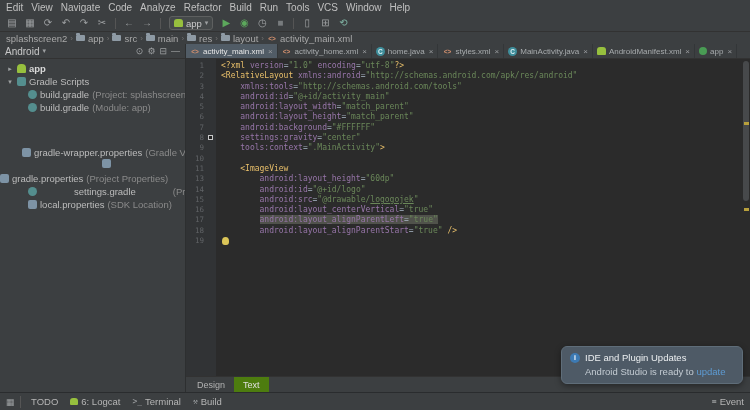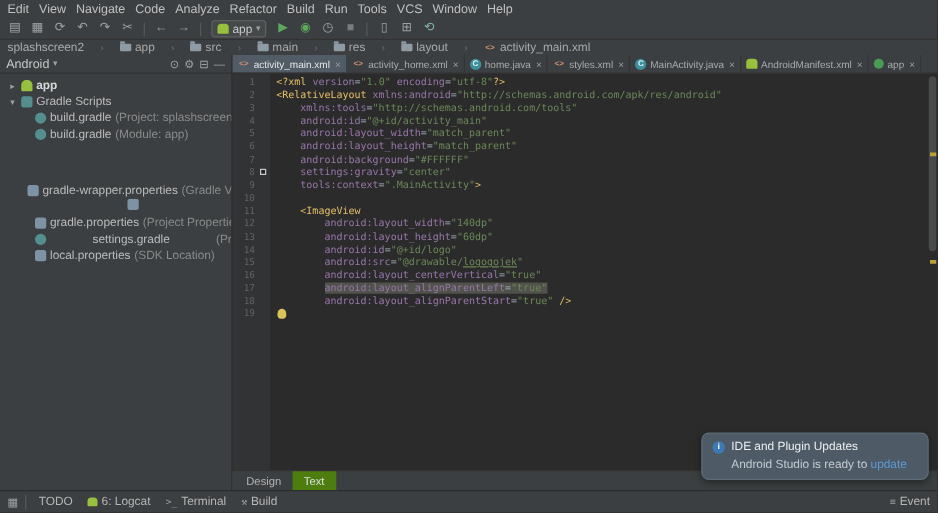--- a/index.html
+++ b/index.html
@@ -9,21 +9,21 @@
 .menu-bar{height:15px;flex:none;display:flex;align-items:center;padding-left:2px;background:#3c3f41}
 .mi{padding:0 4px;line-height:15px;font-size:10px;color:#c0c0c0}
 .toolbar{height:17px;flex:none;display:flex;align-items:center;gap:2px;padding-left:4px;border-bottom:1px solid #323232}
 .tico{width:16px;text-align:center;font-size:10px;line-height:16px}
 .tsep{width:1px;height:11px;background:#555;margin:0 3px}
 .combo{display:flex;align-items:center;gap:3px;background:#45494a;border:1px solid #5e6060;border-radius:3px;height:14px;padding:0 4px;margin:0 3px}
 .combo-label{font-size:9.5px;color:#ccc}
 .caret{font-size:7px;color:#9da0a2}
 .robot{width:9px;height:8px;background:#97c03e;border-radius:3px 3px 1px 1px;display:inline-block;flex:none}
 .robot.small{width:8px;height:7px}
-.crumbs{height:12px;flex:none;display:flex;align-items:center;gap:13px;padding-left:6px;background:#3c3f41;font-size:9.5px;color:#a9a9a9}
+.crumbs{height:12px;flex:none;display:flex;align-items:center;gap:3px;padding-left:6px;background:#3c3f41;font-size:9.5px;color:#a9a9a9}
 .csep{color:#707070;font-size:8px}
 .crumb{display:flex;align-items:center;gap:3px}
 .folder-ic{position:relative;width:9px;height:6px;background:#8e9aa4;border-radius:1px;display:inline-block}
 .folder-ic::before{content:"";position:absolute;top:-2px;left:0;width:4px;height:2px;background:#8e9aa4;border-radius:1px 1px 0 0}
 .ficon{width:10px;height:10px;display:inline-flex;align-items:center;justify-content:center;flex:none;font-weight:bold}
 .fx{color:#cf8e6d;font-size:6.5px}
 .fcls{background:#3f8e9b;border-radius:50%;color:#dff1f5;font-size:6.5px;width:9px;height:9px}
 .fgr{background:#499c54;border-radius:50%;width:8px;height:8px}
 .main{flex:1;display:flex;min-height:0}
 .left-panel{width:186px;flex:none;display:flex;flex-direction:column;background:#3c3f41;border-right:1px solid #2d2f30}
@@ -198,21 +198,21 @@
           <div class="trow" style="padding-left: 22px; margin-top: 32px;">
             <span class="ic ic-props-file"></span>
             <span class="tlabel">gradle-wrapper.properties</span>
             <span class="tdesc">(Gradle Version)</span>
           </div>
           <div class="trow" style="padding-left: 28px; flex-direction: column;">
             <span class="ic ic-props-file"></span>
             <span class="tlabel">proguard-rules.pro</span>
             <span class="tdesc">(ProGuard Rules for app)</span>
           </div>
-          <div class="trow" style="padding-left: 28px;">
+          <div class="trow" style="">
             <span class="ic ic-props-file"></span>
             <span class="tlabel">gradle.properties</span>
             <span class="tdesc">(Project Properties)</span>
           </div>
           <div class="trow" style="padding-left: 28px; gap: 37px;">
             <span class="ic ic-gradle-file"></span>
             <span class="tlabel">settings.gradle</span>
             <span class="tdesc">(Project Settings)</span>
           </div>
           <div class="trow" style="padding-left: 28px;">
@@ -312,25 +312,20 @@
             </div>
             <div class="cl">
               <span class="ln">10</span>
               <span class="foldc"></span>
               <span class="codec"></span>
             </div>
             <div class="cl">
               <span class="ln">11</span>
               <span class="foldc"></span>
               <span class="codec"><span class="tk-p">    </span><span class="tk-tag">&lt;ImageView</span></span>
-            </div>
-            <div class="cl">
-              <span class="ln">12</span>
-              <span class="foldc"></span>
-              <span class="codec"><span class="tk-p">        </span><span class="tk-attr">android:layout_width</span><span class="tk-p">=</span><span class="tk-str">"140dp"</span></span>
             </div>
             <div class="cl">
               <span class="ln">13</span>
               <span class="foldc"></span>
               <span class="codec"><span class="tk-p">        </span><span class="tk-attr">android:layout_height</span><span class="tk-p">=</span><span class="tk-str">"60dp"</span></span>
             </div>
             <div class="cl">
               <span class="ln">14</span>
               <span class="foldc"></span>
               <span class="codec"><span class="tk-p">        </span><span class="tk-attr">android:id</span><span class="tk-p">=</span><span class="tk-str">"@+id/logo"</span></span>

